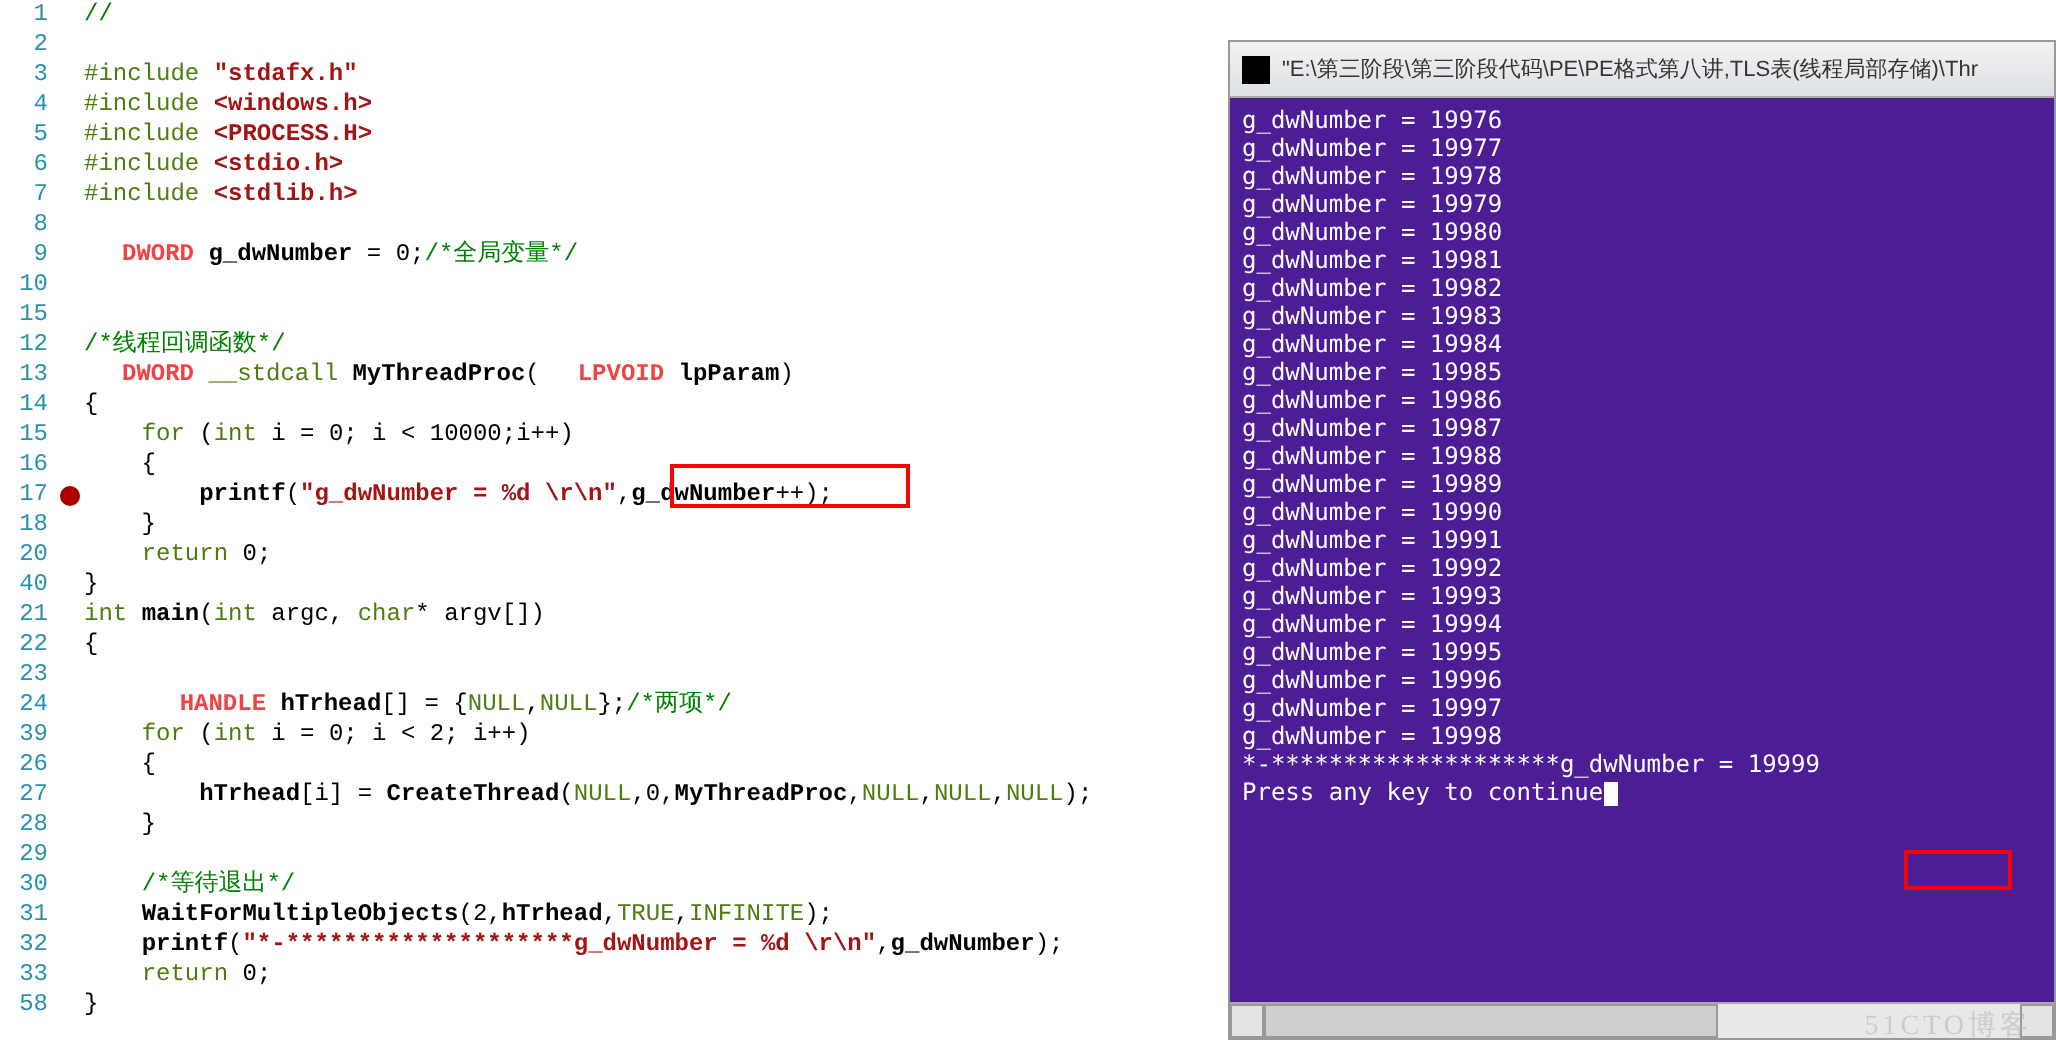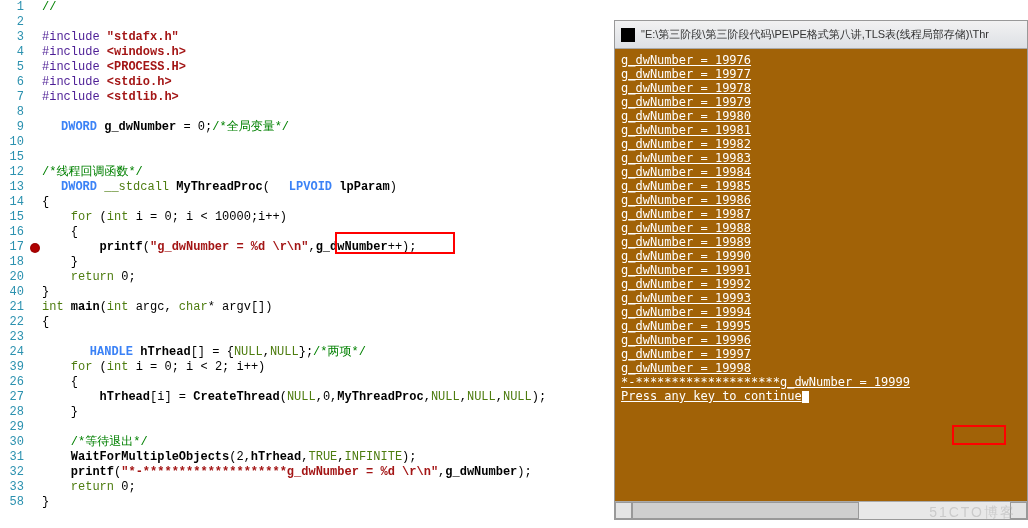--- a/index.html
+++ b/index.html
@@ -7,40 +7,40 @@
 
 .editor { position:absolute; left:0; top:0; width:610px; height:528px; display:flex; background:#fff; }
 .gutter { width:30px; text-align:right; padding-right:6px; color:#2b91af; user-select:none; }
 .gutter div { height:15px; line-height:15px; }
 .break-col { width:12px; position:relative; }
 .break { width:10px; height:10px; background:radial-gradient(circle,#b00000 40%,#800000 100%); border-radius:50%; position:absolute; left:0; }
 .code { flex:1; white-space:pre; line-height:15px; }
 .code div { height:15px; }
 
 .kw { color:#4d7c0f; }
-.pp { color:#4c1d95; }
+.pp { color:#4d7c0f; }
 .cm { color:#008000; }
 .cn { color:#a31515; font-weight:bold; }
-.ty { color:#3b82f6;padding-left:19px; }
+.ty { color:#ef4444;padding-left:19px; }
 .id { font-weight:bold; }
 .num { color:#000; }
 
 .redbox { border:2px solid #ff0000; position:absolute; }
 
 .console-win { position:absolute; left:614px; top:20px; width:414px; height:500px; border:1px solid #999; background:#eceef1; display:flex; flex-direction:column; }
 .titlebar { height:28px; display:flex; align-items:center; padding:0 6px; background:linear-gradient(#f2f2f2,#dde0e5); border-bottom:1px solid #aaa; }
 .win-icon { width:14px; height:14px; background:#000; margin-right:6px; }
 .titletxt { flex:1; font-family:"Segoe UI",Tahoma,sans-serif; font-size:11px; color:#333; overflow:hidden; white-space:nowrap; }
-.console-body { flex:1; background:#a16207; color:#fff; padding:4px 6px; font-family:"SimSun","NSimSun",Consolas,monospace; font-size:12px; line-height:14px; white-space:pre; overflow:hidden; position:relative;text-decoration:underline; }
+.console-body { flex:1; background:#4c1d95; color:#fff; padding:4px 6px; font-family:"SimSun","NSimSun",Consolas,monospace; font-size:12px; line-height:14px; white-space:pre; overflow:hidden; position:relative; }
 .cursor { display:inline-block; width:7px; height:12px; background:#fff; vertical-align:text-bottom; }
 .hscroll { height:18px; background:#f0f0f0; border-top:1px solid #aaa; display:flex; align-items:center; }
 .hscroll .btn { width:17px; height:17px; background:#e4e4e4; border:1px solid #999; }
 .hscroll .track { flex:1; height:17px; background:#e8e8e8; position:relative; }
 .hscroll .thumb { position:absolute; left:0; width:60%; top:0; bottom:0; background:#cfcfcf; border:1px solid #999; }
-.watermark { position:absolute; right:12px; bottom:6px; color:#b8b8b8; font-family:Liberation Sans, sans-serif; font-size:14px; letter-spacing:2px; opacity:0.6;text-align:center; }
+.watermark { position:absolute; right:12px; bottom:6px; color:#b8b8b8; font-family:Liberation Serif, serif; font-size:14px; letter-spacing:2px; opacity:0.6;text-align:center; }
 </style>
 </head>
 <body>
 
 <div class="editor">
   <div class="gutter" id="gutter">
       <div>1</div>
       <div>2</div>
       <div>3</div>
       <div>4</div>

